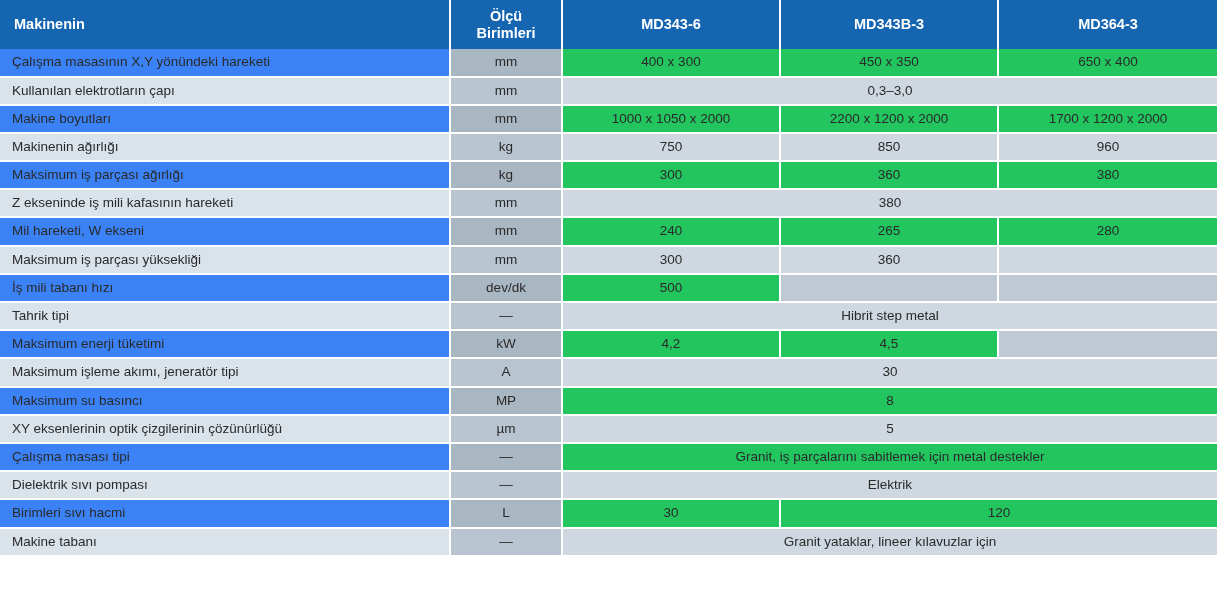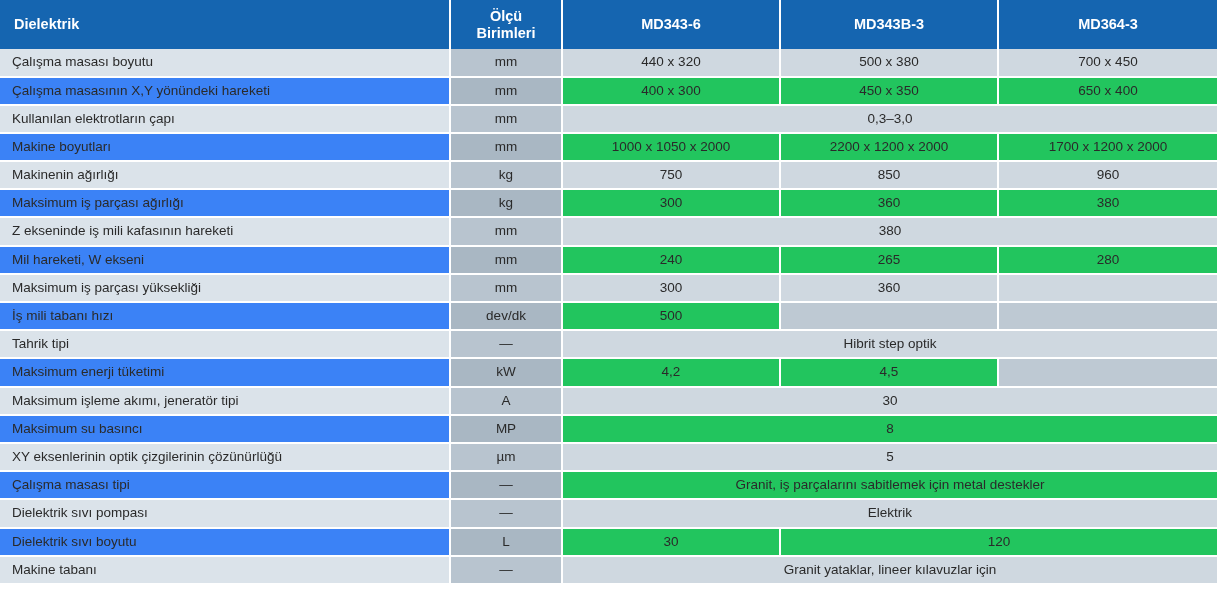--- a/index.html
+++ b/index.html
@@ -77,38 +77,31 @@
 <table id="spec-table">
   <colgroup>
     <col class="c-param">
     <col class="c-unit">
     <col class="c-m1">
     <col class="c-m2">
     <col class="c-m3">
   </colgroup>
   <thead>
     <tr>
-      <th class="th-param">Dielektrik</th>
+      <th class="th-param">Makinenin</th>
       <th class="th-center">
         <div>Ölçü</div>
         <div>Birimleri</div>
       </th>
       <th class="th-center">MD343-6</th>
       <th class="th-center">MD343B-3</th>
       <th class="th-center">MD364-3</th>
     </tr>
   </thead>
   <tbody id="table-body">
-      <tr class="band-a">
-        <td class="param">Çalışma masası boyutu</td>
-        <td class="unit">mm</td>
-        <td class="val">440 x 320</td>
-        <td class="val">500 x 380</td>
-        <td class="val">700 x 450</td>
-      </tr>
       <tr class="band-b">
         <td class="param">Çalışma masasının X,Y yönündeki hareketi</td>
         <td class="unit">mm</td>
         <td class="val">400 x 300</td>
         <td class="val">450 x 350</td>
         <td class="val">650 x 400</td>
       </tr>
       <tr class="band-a">
         <td class="param">Kullanılan elektrotların çapı</td>
         <td class="unit">mm</td>
@@ -157,21 +150,21 @@
       <tr class="band-b">
         <td class="param">İş mili tabanı hızı</td>
         <td class="unit">dev/dk</td>
         <td class="val">500</td>
         <td class="val empty"></td>
         <td class="val empty"></td>
       </tr>
       <tr class="band-a">
         <td class="param">Tahrik tipi</td>
         <td class="unit">—</td>
-        <td class="val" colspan="3">Hibrit step optik</td>
+        <td class="val" colspan="3">Hibrit step metal</td>
       </tr>
       <tr class="band-b">
         <td class="param">Maksimum enerji tüketimi</td>
         <td class="unit">kW</td>
         <td class="val">4,2</td>
         <td class="val">4,5</td>
         <td class="val empty"></td>
       </tr>
       <tr class="band-a">
         <td class="param">Maksimum işleme akımı, jeneratör tipi</td>
@@ -192,21 +185,21 @@
         <td class="param">Çalışma masası tipi</td>
         <td class="unit">—</td>
         <td class="val" colspan="3">Granit, iş parçalarını sabitlemek için metal destekler</td>
       </tr>
       <tr class="band-a">
         <td class="param">Dielektrik sıvı pompası</td>
         <td class="unit">—</td>
         <td class="val" colspan="3">Elektrik</td>
       </tr>
       <tr class="band-b">
-        <td class="param">Dielektrik sıvı boyutu</td>
+        <td class="param">Birimleri sıvı hacmi</td>
         <td class="unit">L</td>
         <td class="val">30</td>
         <td class="val" colspan="2">120</td>
       </tr>
       <tr class="band-a">
         <td class="param">Makine tabanı</td>
         <td class="unit">—</td>
         <td class="val" colspan="3">Granit yataklar, lineer kılavuzlar için</td>
       </tr>
     </tbody>

